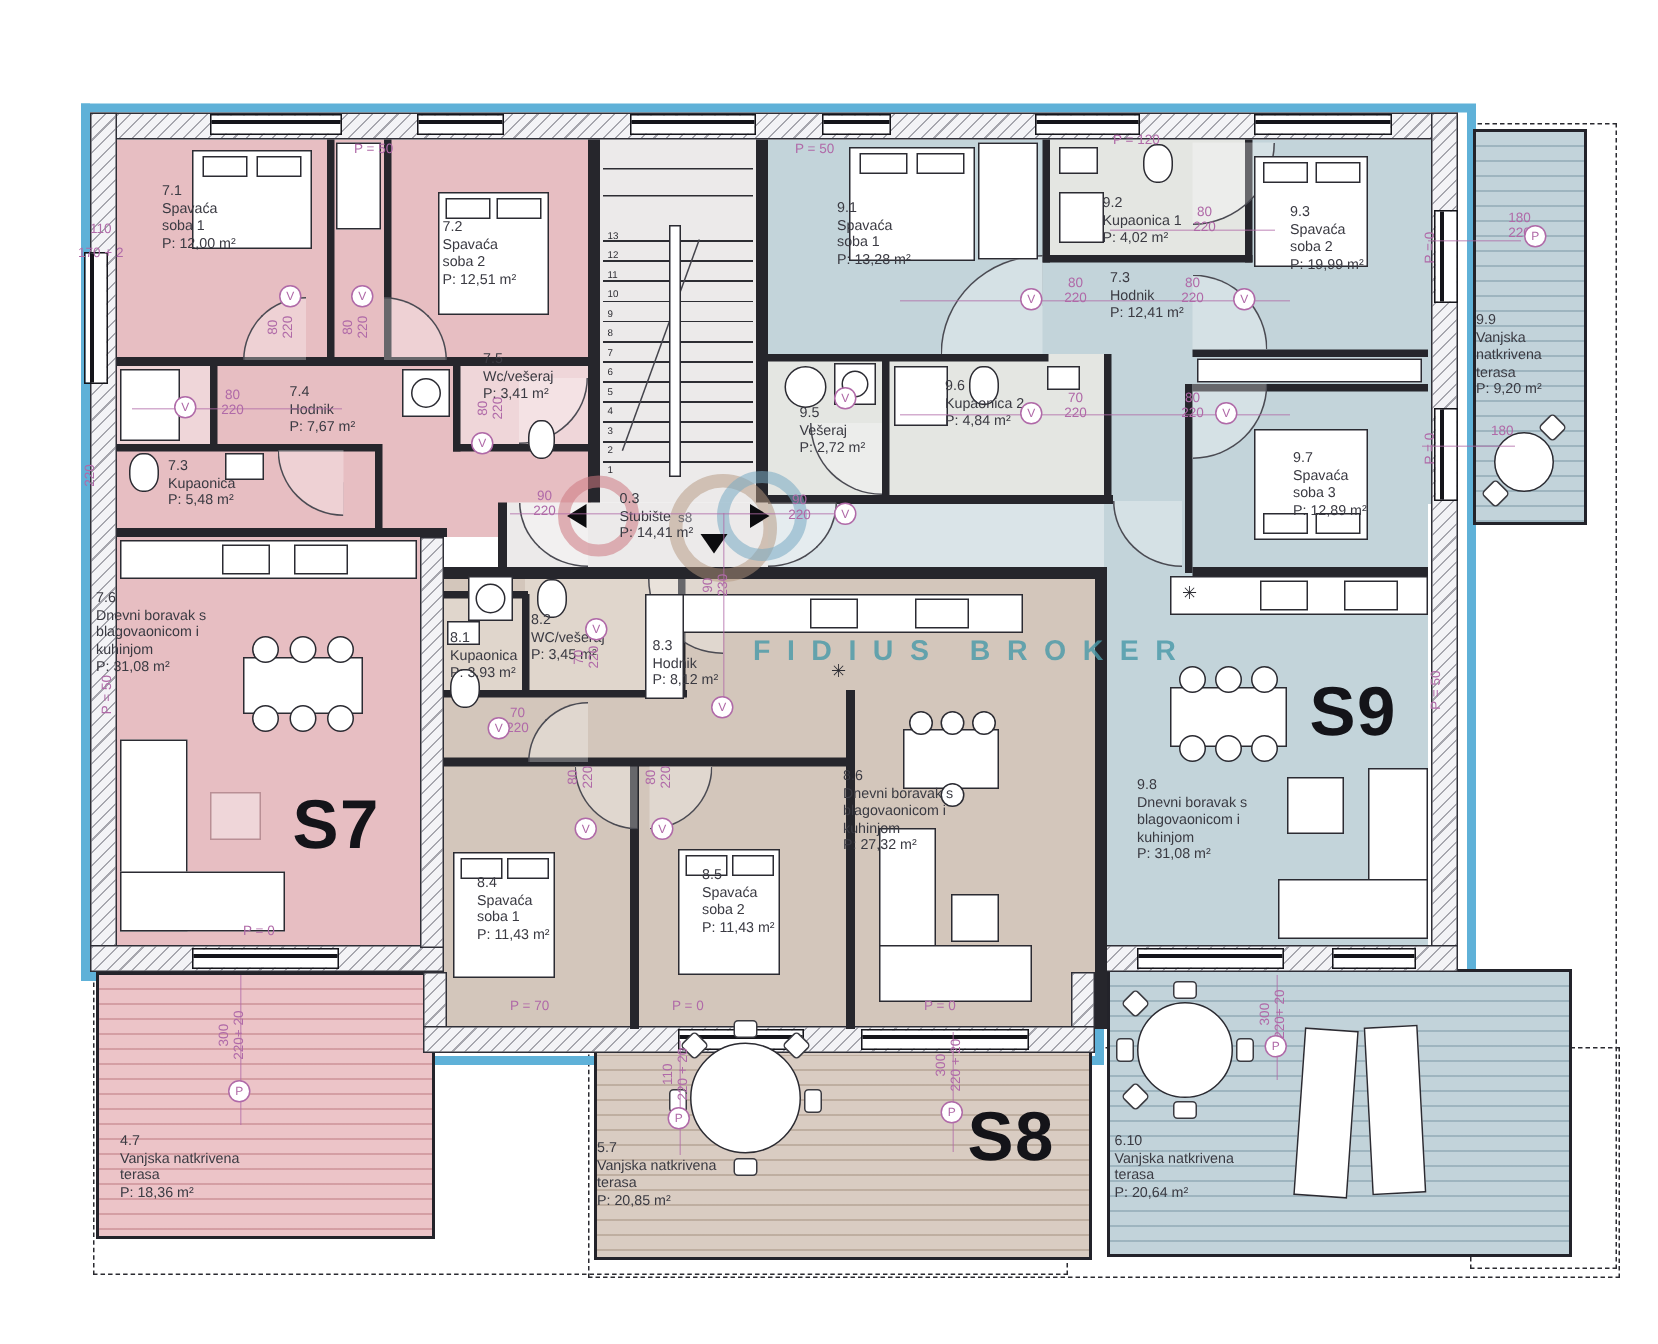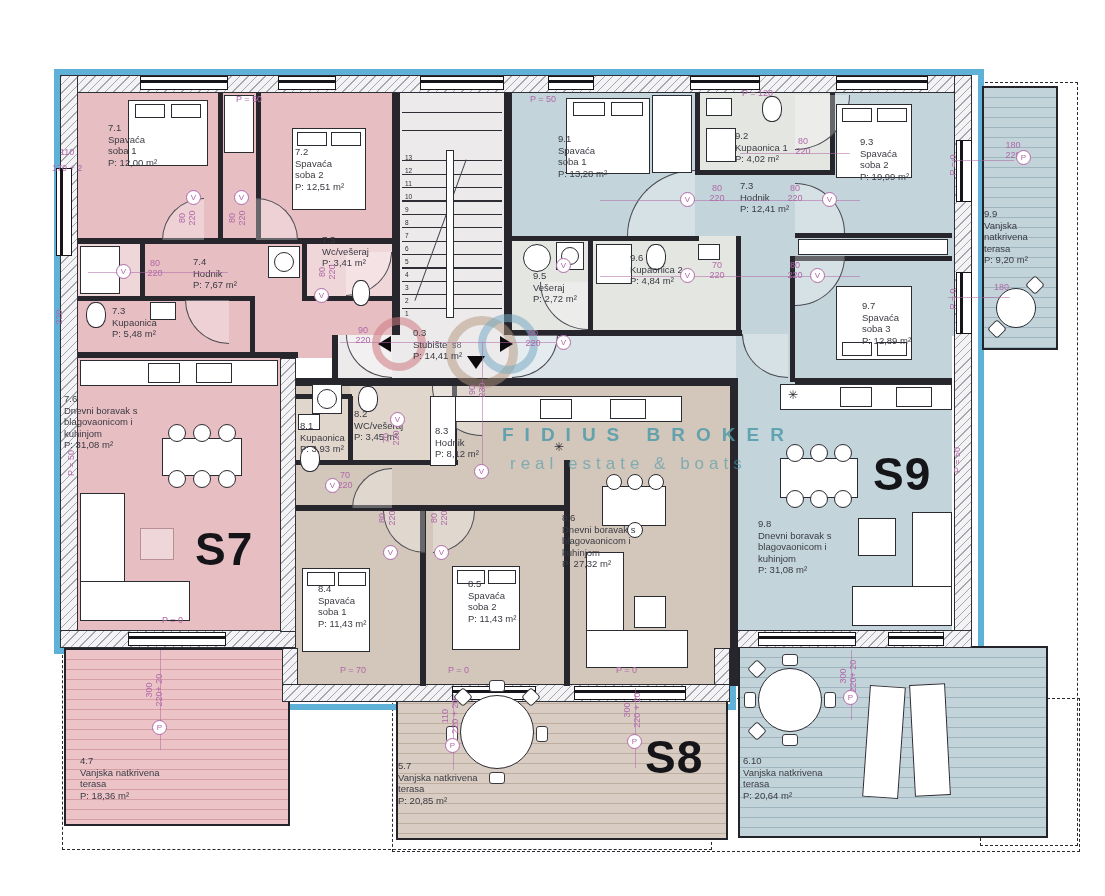--- a/index.html
+++ b/index.html
@@ -556,15 +556,14 @@
   <div class="abs vc" style="left:822px;top:192px">V</div>
   <div class="abs vc" style="left:810px;top:268px">V</div>
 
   <div class="abs pc" style="left:152px;top:720px">P</div>
   <div class="abs pc" style="left:445px;top:738px">P</div>
   <div class="abs pc" style="left:627px;top:734px">P</div>
   <div class="abs pc" style="left:843px;top:690px">P</div>
   <div class="abs pc" style="left:1016px;top:150px">P</div>
 
   <div class="abs logo-name" style="left:502px;top:424px">FIDIUS BROKER</div>
-  <div class="abs logo-tag" style="left:510px;top:454px">real estate &amp; boats</div>
 
 </div>
 
 </body></html>

